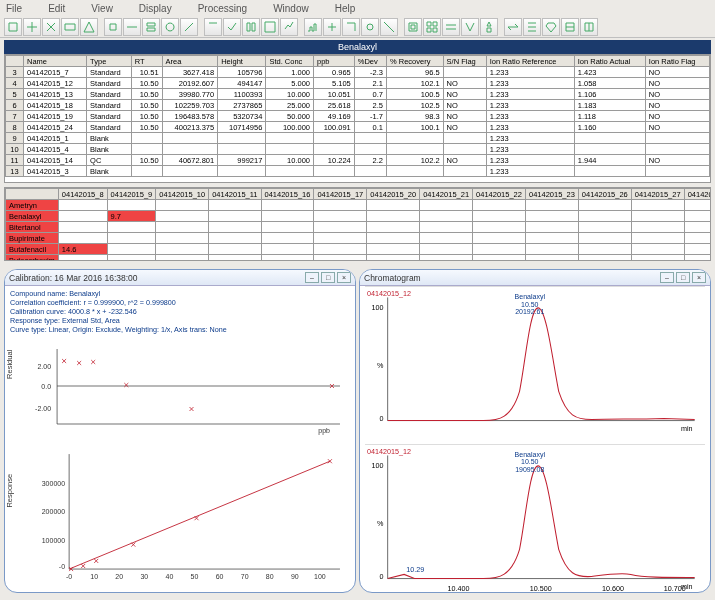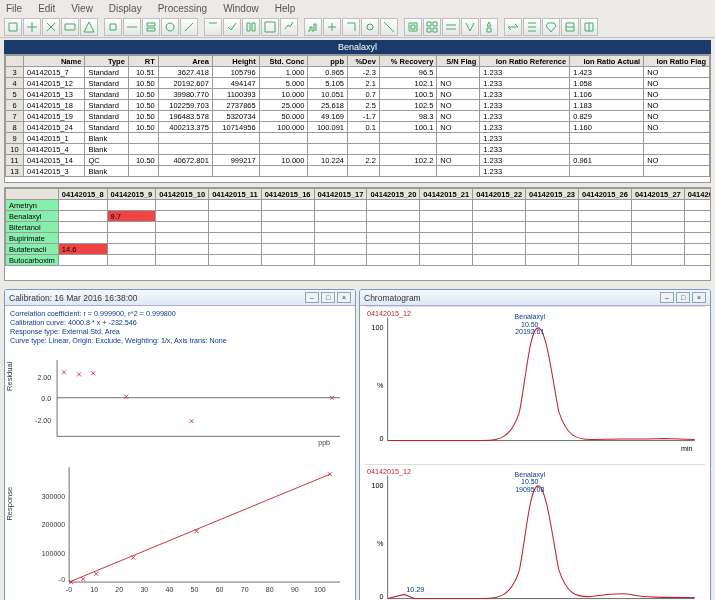--- a/index.html
+++ b/index.html
@@ -1,35 +1,35 @@
 <!DOCTYPE html>
 <html><head>
 <meta charset="utf-8">
 <style>
 *{box-sizing:border-box;margin:0;padding:0}
 body{font-family:Tahoma,Arial,sans-serif;font-size:8px;background:#eceae6;width:715px;height:600px;overflow:hidden;color:#000}
-.menubar{display:flex;gap:16px;padding:2px 6px;font-size:10px;color:#555;height:16px;align-items:center}
+.menubar{display:flex;gap:26px;padding:2px 6px;font-size:10px;color:#555;height:16px;align-items:center}
 .menubar span{cursor:default}
 .toolbar{display:flex;padding:2px 4px;gap:1px;border-bottom:1px solid #bfbfbf;flex-wrap:nowrap;overflow:hidden;height:22px;align-items:center}
 .tbtn{width:18px;height:18px;border:1px solid #bfbfbf;background:linear-gradient(#fefefe,#e6e6e6);display:flex;align-items:center;justify-content:center;cursor:default}
 .tbtn svg{width:12px;height:12px}
 .sep{width:4px}
 .titlebar{background:#1b3a6c;color:#fff;font-size:9px;padding:2px 0;text-align:center;margin:2px 4px 0 4px}
 .grid-wrap{margin:0 4px;background:#fff;border:1px solid #999;overflow:auto;height:129px}
 table{border-collapse:collapse;font-size:7.5px;width:100%}
 th,td{border:1px solid #9a9a9a;padding:0 3px;height:11px;white-space:nowrap;text-align:left}
-th{background:#e7e4dd;font-weight:bold;text-align:right}
+th{background:#e7e4dd;font-weight:normal;text-align:left}
 td.rowhead{background:#e7e4dd;text-align:center;width:18px}
 td.num{text-align:right}
 td.ctr{}
-.grid2-wrap{margin:4px 4px 8px 4px;background:#fff;border:1px solid #999;overflow:auto;height:94px}
-.grid2-wrap td.cname{background:#86efac;width:72px}
+.grid2-wrap{margin:4px 4px 8px 4px;background:#fff;border:1px solid #999;overflow:auto;height:74px}
+.grid2-wrap td.cname{background:#ef4444;width:72px}
 .grid2-wrap td.red{background:#ef4444;color:#000}
 .panels{display:flex;margin:4px;gap:3px;height:324px}
-.panel{flex:1;border:1px solid #7a99c7;border-radius:3px;background:#fff;display:flex;flex-direction:column;overflow:hidden}
+.panel{flex:1;border:1px solid #7a99c7;border-radius:13px;background:#fff;display:flex;flex-direction:column;overflow:hidden}
 .panel-hdr{background:linear-gradient(#f6f9fe,#dfe8f6);border-bottom:1px solid #aac;font-size:8.5px;padding:2px 4px;display:flex;align-items:center;justify-content:space-between;color:#333}
 .winbtns{display:flex;gap:2px}
 .winbtn{width:14px;height:11px;border:1px solid #8aa;background:#eef3fb;font-size:7px;display:flex;align-items:center;justify-content:center}
 .calinfo{font-size:7.2px;color:#0b3a8a;padding:3px 5px;line-height:1.25}
 .plot{flex:1;position:relative;margin:2px 5px 8px 24px}
 .ylab{position:absolute;left:-20px;top:50%;transform:rotate(-90deg) translateX(50%);transform-origin:left;font-size:7.5px;color:#333}
 .chromwrap{flex:1;display:flex;flex-direction:column;overflow:hidden}
 .chrom{flex:1;position:relative;border-top:1px solid #ddd;margin:0 5px}
 .chromlbl{position:absolute;left:2px;top:2px;font-size:7.2px;color:#c02030}
 .peaklbl{position:absolute;font-size:7px;color:#0b3a8a;text-align:center;line-height:1.1}
@@ -298,21 +298,21 @@
           <td class="">Standard</td>
           <td class="num">10.50</td>
           <td class="num">196483.578</td>
           <td class="num">5320734</td>
           <td class="num">50.000</td>
           <td class="num">49.169</td>
           <td class="num">-1.7</td>
           <td class="num">98.3</td>
           <td class="ctr">NO</td>
           <td class="ctr">1.233</td>
-          <td class="ctr">0.829</td>
+          <td class="ctr">1.118</td>
           <td class="ctr">NO</td>
         </tr>
         <tr>
           <td class="rowhead">8</td>
           <td class="">04142015_24</td>
           <td class="">Standard</td>
           <td class="num">10.50</td>
           <td class="num">400213.375</td>
           <td class="num">10714956</td>
           <td class="num">100.000</td>
@@ -362,21 +362,21 @@
           <td class="">QC</td>
           <td class="num">10.50</td>
           <td class="num">40672.801</td>
           <td class="num">999217</td>
           <td class="num">10.000</td>
           <td class="num">10.224</td>
           <td class="num">2.2</td>
           <td class="num">102.2</td>
           <td class="ctr">NO</td>
           <td class="ctr">1.233</td>
-          <td class="ctr">0.961</td>
+          <td class="ctr">1.944</td>
           <td class="ctr">NO</td>
         </tr>
         <tr>
           <td class="rowhead">13</td>
           <td class="">04142015_3</td>
           <td class="">Blank</td>
           <td class="num"></td>
           <td class="num"></td>
           <td class="num"></td>
           <td class="num"></td>
@@ -515,20 +515,21 @@
  <div class="panel">
    <div class="panel-hdr">
      <span>Calibration: 16 Mar 2016 16:38:00</span>
      <span class="winbtns">
        <span class="winbtn">–</span>
        <span class="winbtn">□</span>
        <span class="winbtn">×</span>
      </span>
    </div>
    <div class="calinfo" id="calinfo">
+        <div>Compound name: Benalaxyl</div>
         <div>Correlation coefficient: r = 0.999900, r^2 = 0.999800</div>
         <div>Calibration curve: 4000.8 * x + -232.546</div>
         <div>Response type: External Std, Area</div>
         <div>Curve type: Linear, Origin: Exclude, Weighting: 1/x, Axis trans: None</div>
       </div>
    <div class="plot" style="height:100px">
      <span class="ylab">Residual</span>
      <svg class="axis" width="100%" height="100%" viewBox="0 0 320 100" preserveAspectRatio="none">
        <line x1="28" y1="10" x2="28" y2="85" stroke="#333" stroke-width="0.7"></line>
        <line x1="28" y1="85" x2="310" y2="85" stroke="#333" stroke-width="0.7"></line>

